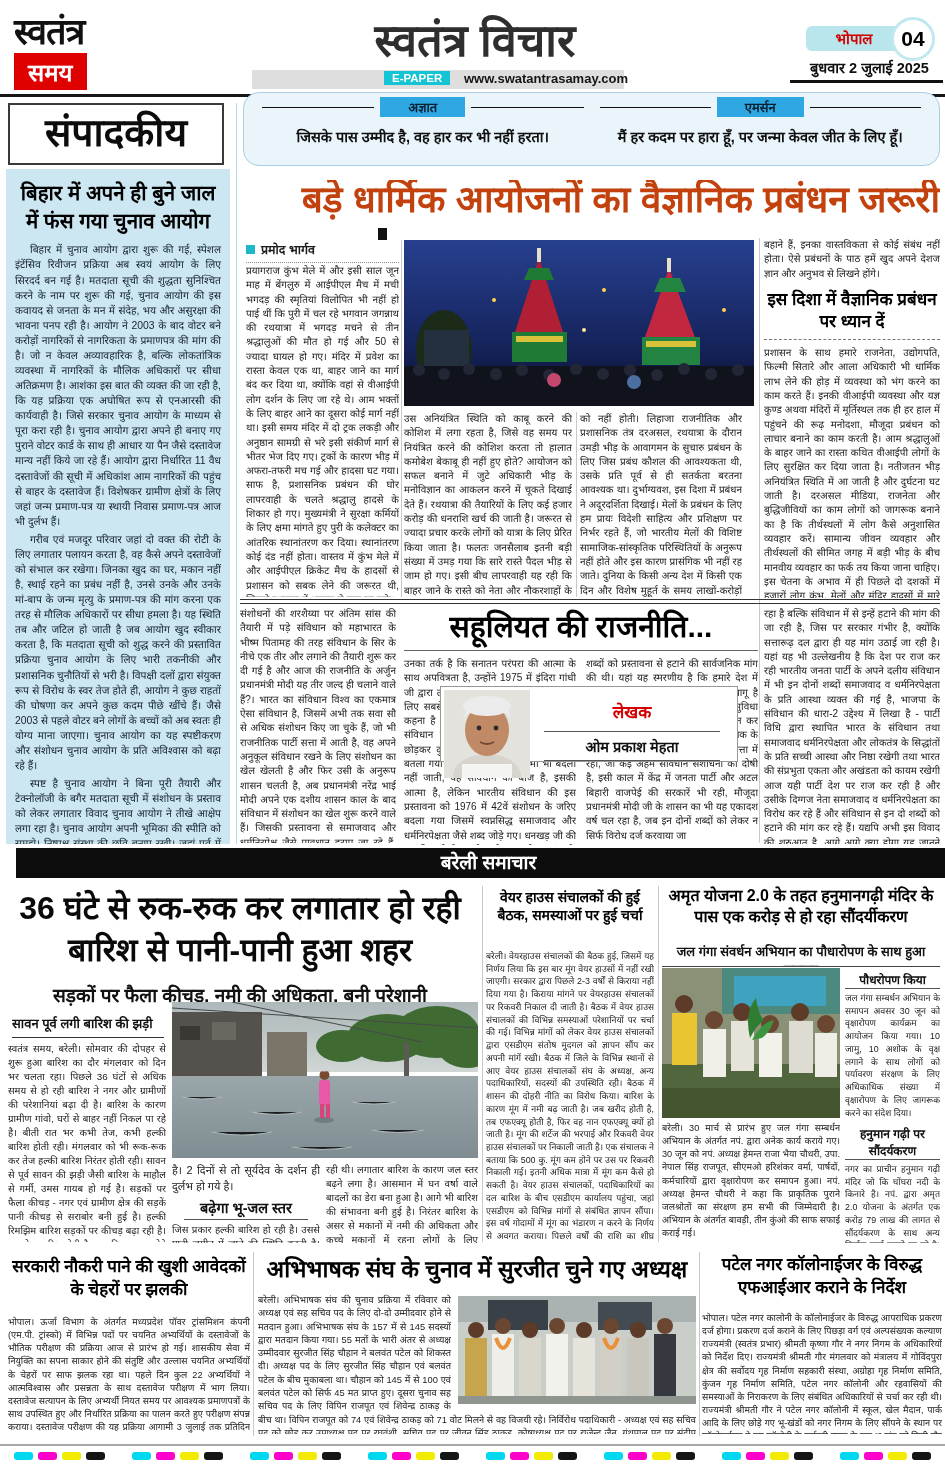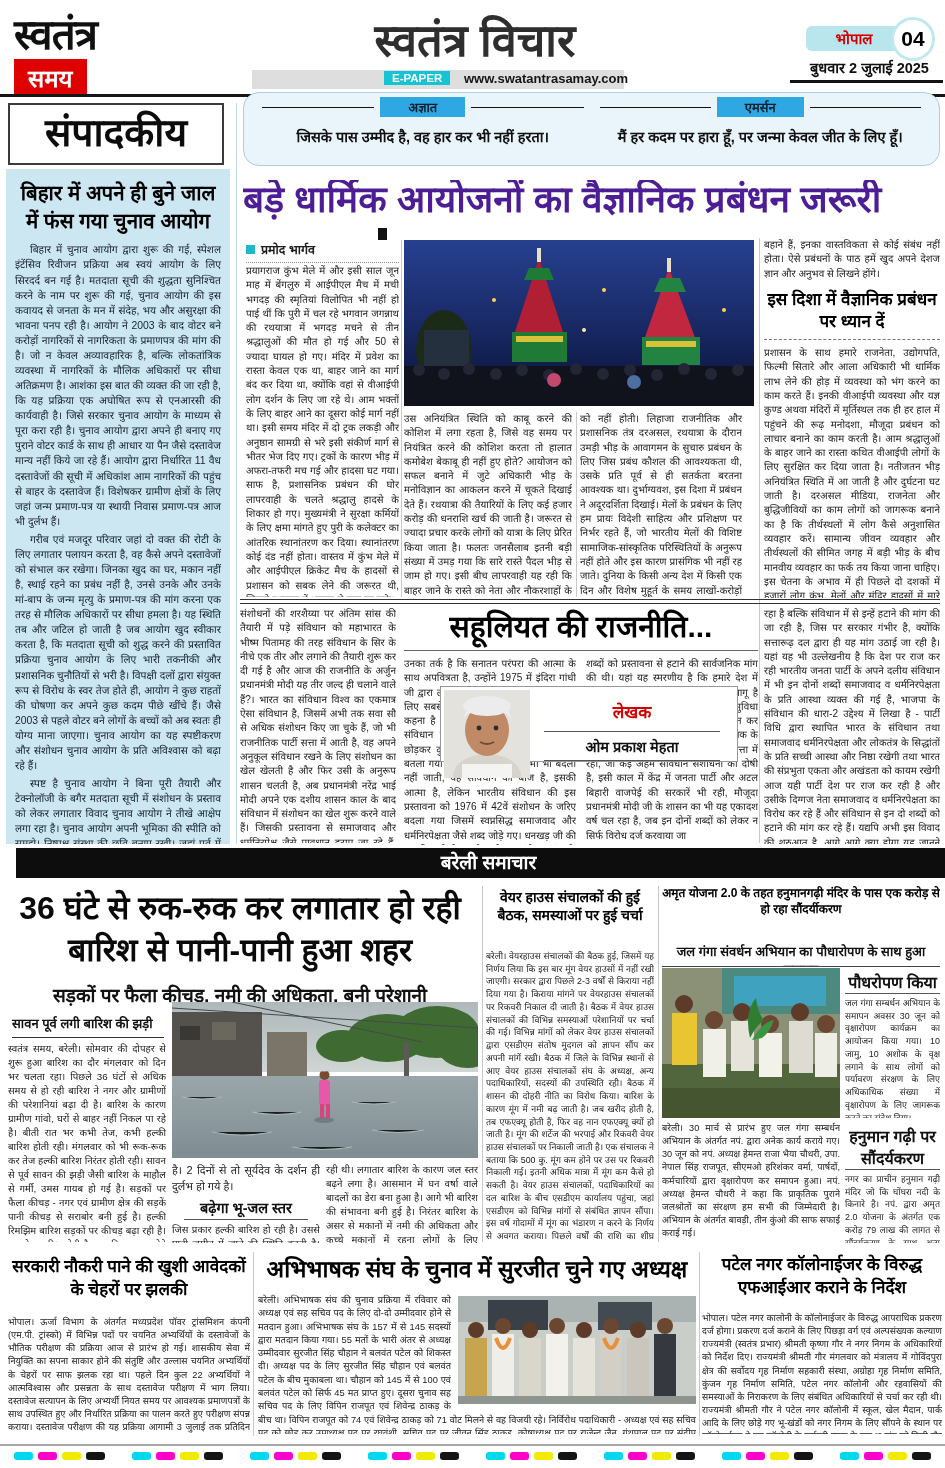--- a/index.html
+++ b/index.html
@@ -3,21 +3,21 @@
 <meta charset="utf-8">
 <style>
   html,body{margin:0;padding:0;background:#888;}
   #page{position:relative;width:945px;height:1468px;background:#ffffff;margin:0 auto;
         font-family:"Liberation Sans","DejaVu Sans",sans-serif;color:#111;overflow:hidden;}
   .abs{position:absolute;}
   .ctr{text-align:center;}
   .ovh{overflow:hidden;}
   .vrule{position:absolute;width:1px;background:#c9c9c9;}
   
-  .logo-top{font-size:42px;font-weight:800;line-height:1;letter-spacing:-1px;color:#101010;}
+  .logo-top{font-size:36px;font-weight:800;line-height:1;letter-spacing:-1px;color:#101010;}
   .logo-bottom{display:inline-block;background:#df0000;color:#fff;font-weight:800;font-size:24px;
                padding:2px 14px;margin-top:3px;}
   .m-title{font-size:45px;font-weight:800;color:#2e2e2e;line-height:1;}
   .epaper-bar{background:#dedede;height:19px;}
   .epaper-badge{position:absolute;left:132px;top:1px;background:#14c4d4;color:#ffffff;
                 font-size:11.5px;font-weight:700;padding:1px 8px;}
   .site{position:absolute;left:212px;top:1px;font-size:13px;font-weight:700;color:#151515;}
   .city-badge{background:#b8e6ec;border-radius:6px;color:#d40000;font-weight:800;font-size:15px;
               line-height:25px;text-align:center;}
   .page-circle{background:#ffffff;border:3px solid #bfe9ee;border-radius:50%;width:38px;height:38px;
@@ -30,21 +30,21 @@
   .ed-headline{font-size:20.5px;line-height:1.35;font-weight:800;color:#000;text-align:center;margin-bottom:8px;}
   .ed-panel p{font-size:10.4px;line-height:1.45;color:#14222e;text-align:justify;margin:0 0 3px 0;text-indent:15px;}
   
   .quote-panel{background:#e9f5fb;border:1px solid #aacfe2;border-radius:16px;display:flex;box-sizing:border-box;padding:4px 10px;}
   .quote{flex:1;padding:0 8px;}
   .tabrow{display:flex;align-items:center;}
   .tabrow .ln{flex:1;border-top:1.5px solid #111;height:0;}
   .tab{background:#2fa7e3;color:#0a2334;font-weight:800;font-size:13px;padding:1px 28px;margin:0 6px;}
   .quote-text{font-size:14.5px;font-weight:800;color:#101010;text-align:center;margin-top:9px;}
   
-  .lead-headline{font-size:37px;font-weight:800;line-height:1.1;text-align:left;color:#4c1d95;}
+  .lead-headline{font-size:37px;font-weight:800;line-height:1.1;text-align:right;color:#c2410c;}
   .byline{font-size:12.5px;font-weight:800;color:#1c1c1c;border-bottom:1px dotted #8a8a8a;padding-bottom:4px;}
   .byline .sq{display:inline-block;width:9px;height:9px;background:#1fb7c9;margin-right:6px;}
   .bodytxt{font-size:10px;line-height:1.43;color:#1b1b1b;text-align:justify;}
   .subhead-col{font-size:17px;font-weight:800;text-align:center;line-height:1.3;color:#000;
                border-bottom:1px dashed #777;padding:4px 0 6px 0;margin:4px 0 6px 0;}
   .sep-double{border-top:1px solid #333;border-bottom:1px solid #333;height:3px;}
   
   .op-headline{font-size:30px;font-weight:800;text-align:center;color:#000;border-bottom:1px solid #666;padding-bottom:4px;}
   .op-cols{display:flex;gap:10px;margin-top:6px;}
   .op-cols > div{flex:1;height:188px;overflow:hidden;}
@@ -54,23 +54,23 @@
   .authorbox .nm{font-weight:800;font-size:14.5px;color:#101010;border-top:1px solid #555;border-bottom:1px solid #555;
                  margin:8px 14px 0 14px;padding:4px 0;}
   
   .band{background:#0d0d0d;color:#ffffff;font-size:19px;font-weight:800;line-height:30px;text-align:center;}
   .rain-headline{font-size:32px;font-weight:800;line-height:1.3;text-align:center;color:#0a0a0a;}
   .rain-subhead{font-size:19px;font-weight:800;text-align:center;color:#111;}
   .kicker{font-size:13px;font-weight:800;border-bottom:1px solid #333;padding-bottom:3px;}
   .small-sub{font-size:14.5px;font-weight:800;text-align:center;border-bottom:1px solid #555;padding-bottom:2px;margin:3px 12px;}
   .wh-headline,.am-headline{font-weight:800;text-align:center;line-height:1.3;color:#000;}
   .wh-headline{font-size:14px;}
-  .am-headline{font-size:12px;}
+  .am-headline{font-size:16px;}
   .am-subhead{font-size:13px;font-weight:800;text-align:center;border-bottom:1px solid #444;padding-bottom:3px;}
-  .tiny-sub{font-size:16px;font-weight:800;border-bottom:1px solid #555;margin:3px 0;text-align:center;}
+  .tiny-sub{font-size:12px;font-weight:800;border-bottom:1px solid #555;margin:3px 0;text-align:center;}
   .job-headline,.patel-headline{font-size:17px;font-weight:800;line-height:1.35;text-align:center;color:#000;}
   .adv-headline{font-size:23px;font-weight:800;text-align:center;color:#000;}
   .adv-photo{float:right;width:238px;height:108px;margin:2px 0 3px 7px;}
   .marks{position:absolute;top:1452px;left:0;width:945px;display:flex;justify-content:space-around;}
   .mgroup{display:flex;gap:5px;}
   .mgroup span{display:inline-block;width:19px;height:8px;border-radius:3px;}
   svg{display:block;}
 </style>
 </head>
 <body>

